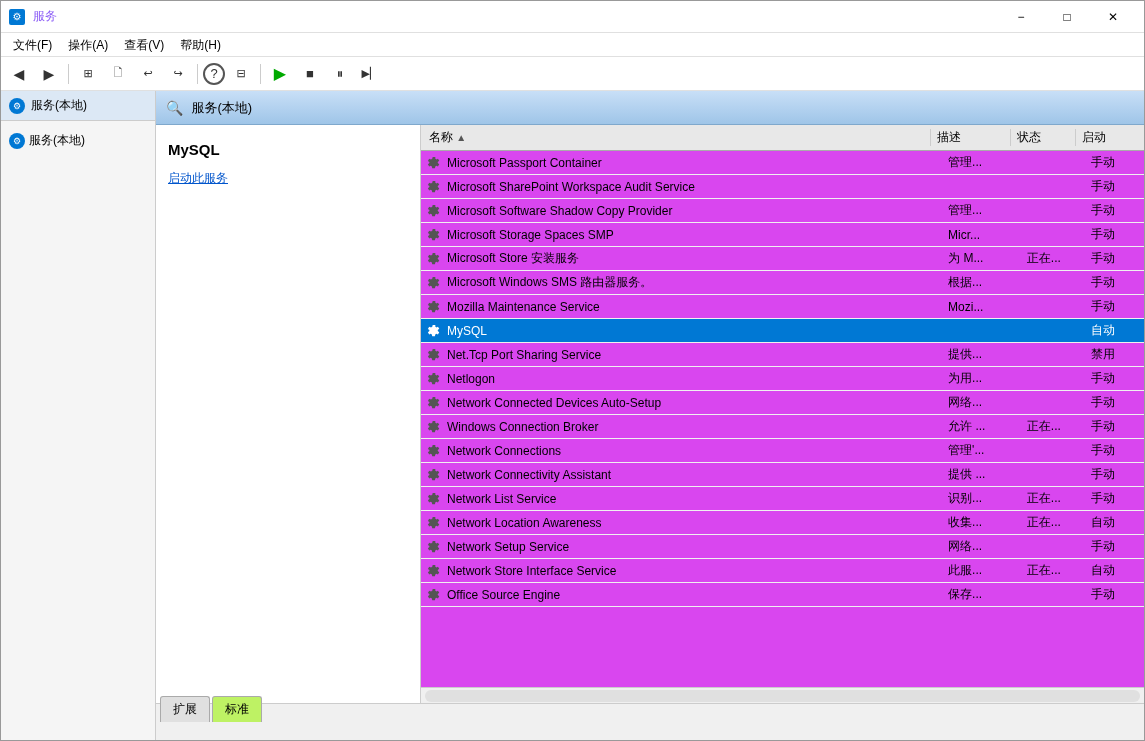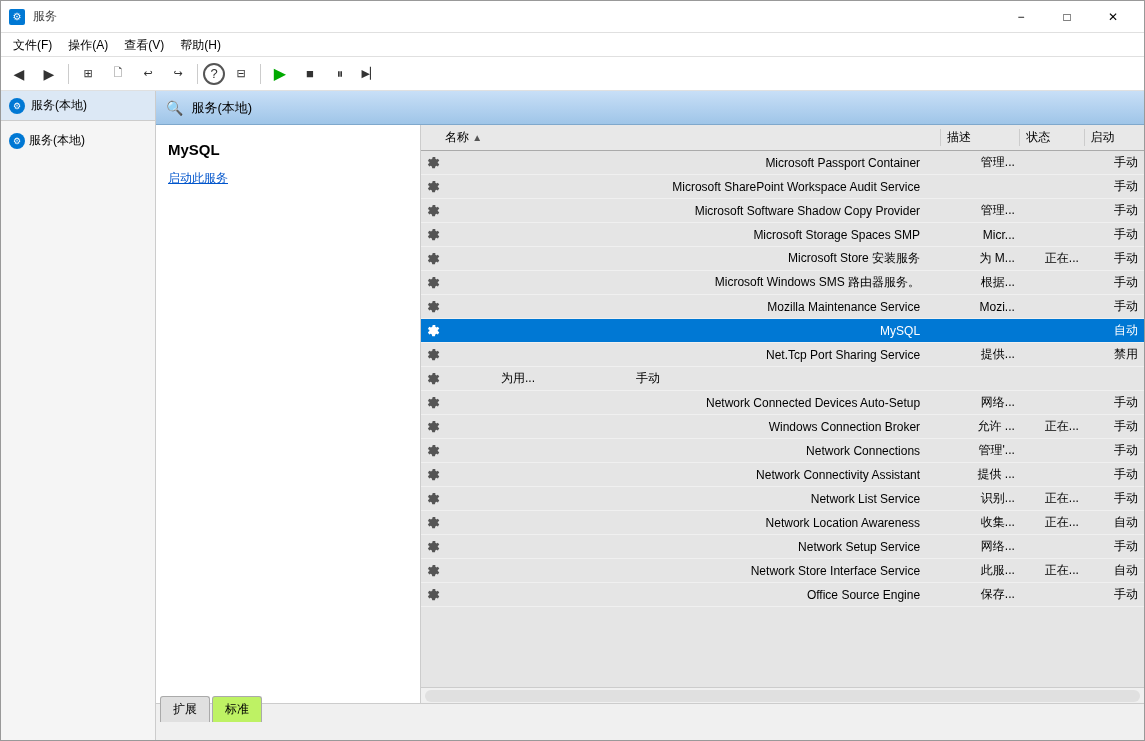--- a/index.html
+++ b/index.html
@@ -36,21 +36,21 @@
       margin-right: 8px;
       background: #0078d4;
       border-radius: 2px;
       display: flex;
       align-items: center;
       justify-content: center;
     }
     .title-bar-text {
       flex: 1;
       font-size: 12px;
-      color: #404040;
+      color: #8b5cf6;
     }
     .title-bar-buttons {
       display: flex;
       gap: 0;
     }
     .title-btn {
       width: 46px;
       height: 32px;
       border: none;
       background: transparent;
@@ -232,21 +232,20 @@
       color: #000;
       flex-shrink: 0;
       position: relative;
     }
     .col-name {
       width: 510px;
       padding: 0 8px;
       border-right: 1px solid #ccc;
       overflow: hidden;
       white-space: nowrap;
-      margin-left: 16px;
     }
     .col-desc {
       width: 80px;
       padding: 0 6px;
       border-right: 1px solid #ccc;
       overflow: hidden;
       white-space: nowrap;
     }
     .col-status {
       width: 65px;
@@ -263,22 +262,21 @@
     }
     .sort-arrow {
       font-size: 10px;
       color: #555;
     }
 
     .service-rows {
       flex: 1;
       overflow-y: auto;
       overflow-x: auto;
-      background: #e5e5e5;
-      text-align: right;
+      background: #d946ef;
     }
     .service-row {
       display: flex;
       align-items: center;
       height: 24px;
       border-bottom: 1px solid #f0f0f0;
       cursor: pointer;
       font-size: 12px;
       color: #000;
     }
@@ -569,20 +567,21 @@
                 <div class="row-status"></div>
                 <div class="row-start">禁用</div>
               </div>
               <div class="service-row">
                 <div class="row-icon">
                   <svg class="gear-icon" viewBox="0 0 16 16" fill="currentColor">
     <path d="M8 5a3 3 0 1 0 0 6A3 3 0 0 0 8 5zm0 1a2 2 0 1 1 0 4A2 2 0 0 1 8 6z"></path>
     <path d="M9.5 1h-3l-.5 2.1a5.6 5.6 0 0 0-1.3.76L2.5 3l-1.5 2.6 1.7 1.27a5.5 5.5 0 0 0 0 1.26L1 9.4 2.5 12l1.7-.86c.4.3.83.55 1.3.76L6 14h3l.5-2.1c.47-.21.9-.46 1.3-.76L12.5 12l1.5-2.6-1.7-1.27a5.5 5.5 0 0 0 0-1.26L14 5.4 12.5 3l-1.7.86a5.6 5.6 0 0 0-1.3-.76L9.5 1z"></path>
   </svg>
                 </div>
+                <div class="row-name">Netlogon</div>
                 <div class="row-desc">为用...</div>
                 <div class="row-status"></div>
                 <div class="row-start">手动</div>
               </div>
               <div class="service-row">
                 <div class="row-icon">
                   <svg class="gear-icon" viewBox="0 0 16 16" fill="currentColor">
     <path d="M8 5a3 3 0 1 0 0 6A3 3 0 0 0 8 5zm0 1a2 2 0 1 1 0 4A2 2 0 0 1 8 6z"></path>
     <path d="M9.5 1h-3l-.5 2.1a5.6 5.6 0 0 0-1.3.76L2.5 3l-1.5 2.6 1.7 1.27a5.5 5.5 0 0 0 0 1.26L1 9.4 2.5 12l1.7-.86c.4.3.83.55 1.3.76L6 14h3l.5-2.1c.47-.21.9-.46 1.3-.76L12.5 12l1.5-2.6-1.7-1.27a5.5 5.5 0 0 0 0-1.26L14 5.4 12.5 3l-1.7.86a5.6 5.6 0 0 0-1.3-.76L9.5 1z"></path>
   </svg>

